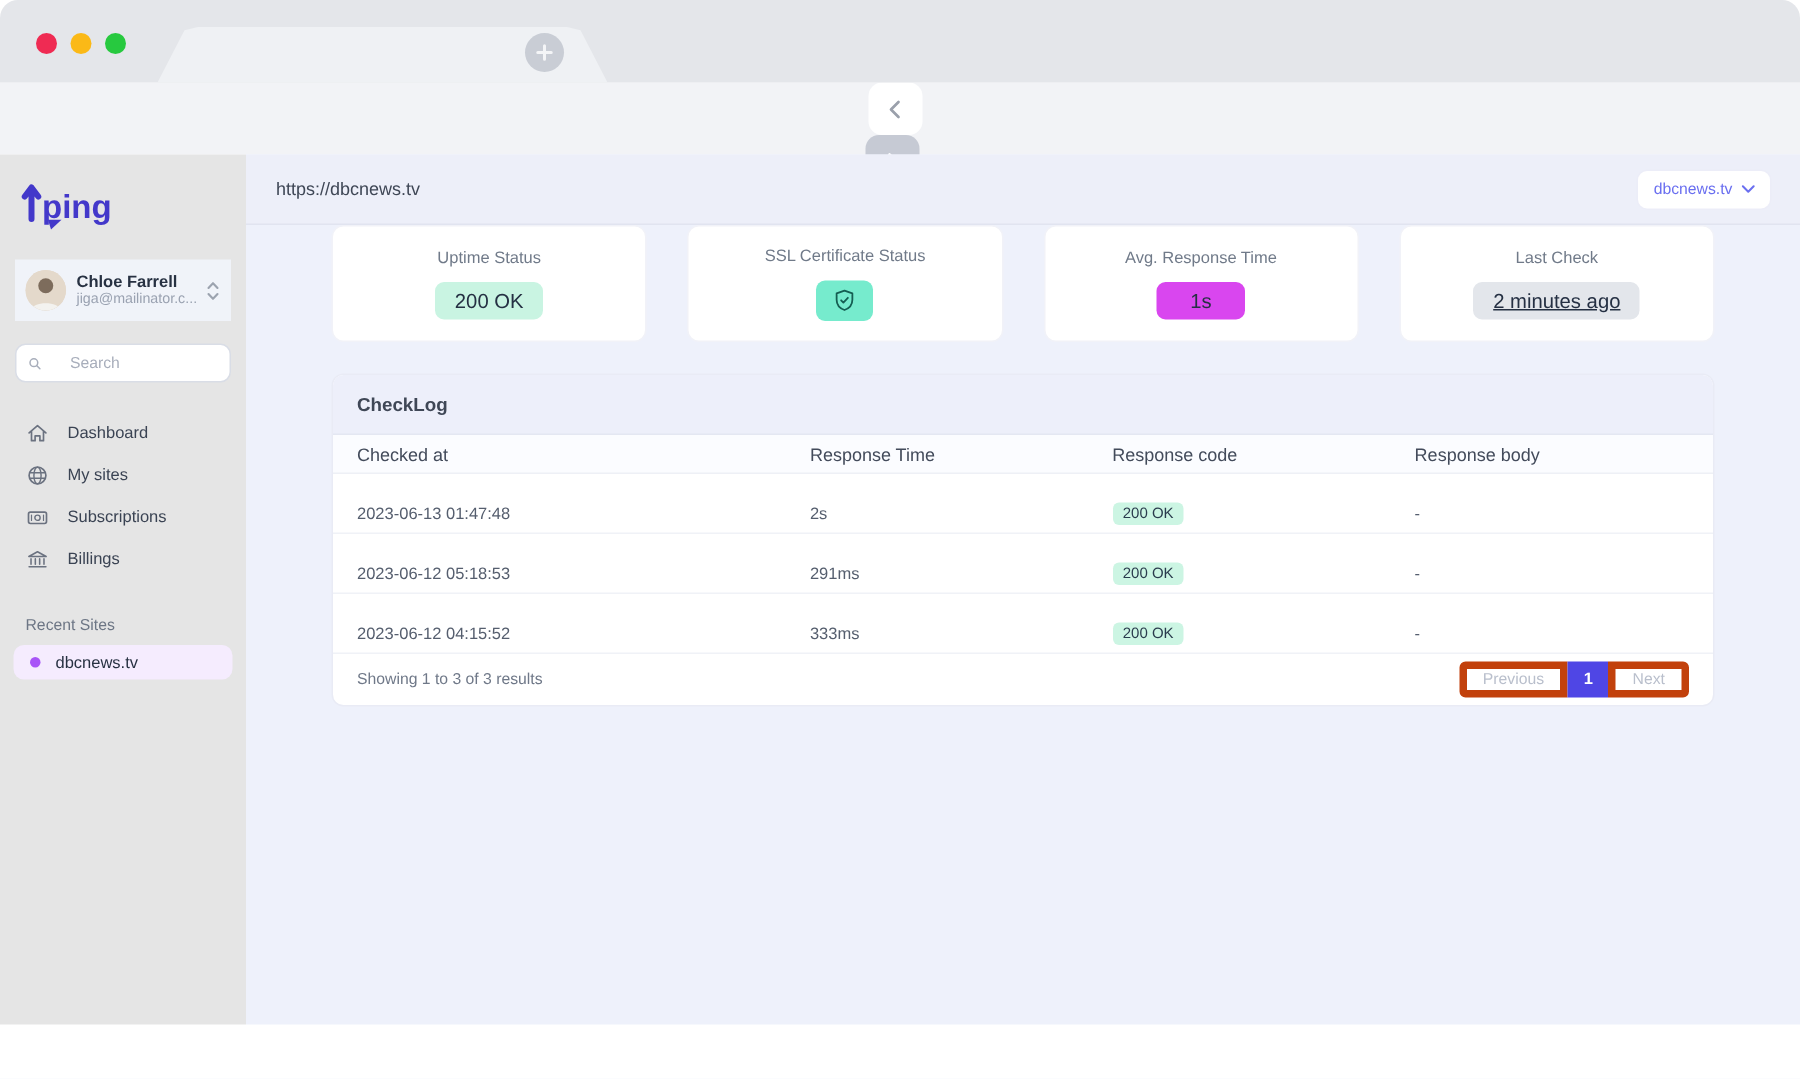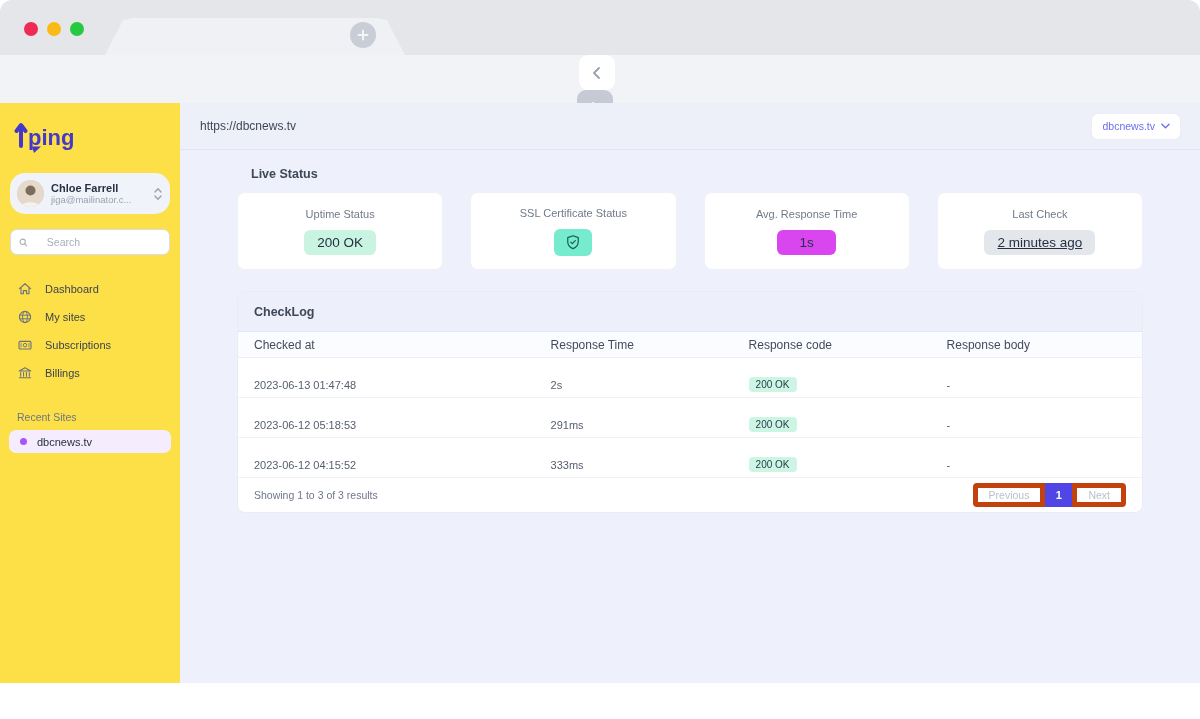--- a/index.html
+++ b/index.html
@@ -24,23 +24,23 @@
                   font-size:19px; color:#8a919e; }
   .urlbar input::placeholder { color:#c6ccd7; }
   .kebab { display:flex; flex-direction:column; gap:4px; margin-left:14px; padding:4px; }
   .kebab i { width:5px; height:5px; border-radius:50%; background:#aab0bb; }
   .mr6{margin-right:6px;} .mr10{margin-right:10px;} .mr12{margin-right:12px;} .ml24{margin-left:24px;}
 
   
   .app { display:flex; height:580px; }
 
   
-  .sidebar { width:180px; background:#fde047; flex:0 0 auto; }
+  .sidebar { width:164px; background:#e5e5e5; flex:0 0 auto; }
   .logo { margin:14px 0 0 14px; display:block; }
-  .usercard { margin:18px 10px 0; background:#f0f3f9; border-radius:15px; padding:7px 7px; display:flex; align-items:center; }
+  .usercard { margin:18px 10px 0; background:#f0f3f9; border-radius:0; padding:7px 7px; display:flex; align-items:center; }
   .avatar { width:27px; height:27px; border-radius:50%; background:#e2d7c9; overflow:hidden; flex:0 0 auto; }
   .uinfo { margin-left:7px; min-width:0; flex:1; }
   .uname { font-size:11px; font-weight:bold; color:#273142; white-space:nowrap; }
   .uemail { font-size:9.5px; color:#9aa2b1; white-space:nowrap; }
   .searchbox { margin:15px 10px 0; height:26px; border:1px solid #d9dde6; border-radius:7px; background:#fff;
                display:flex; align-items:center; padding:0 8px; }
   .searchbox input { border:none; outline:none; background:transparent; width:100%; margin-left:19px;
                      font-family:Liberation Sans, sans-serif; font-size:10.5px; color:#4b5563; }
   .searchbox input::placeholder { color:#a8aebb; }
   .nav { margin-top:20px; }
@@ -248,21 +248,20 @@
       <div class="siteurl">https://dbcnews.tv</div>
       <div class="sitesel">
         <span>dbcnews.tv</span>
         <svg width="9" height="6" viewBox="0 0 10 6">
           <path d="M1 1 L5 5 L9 1" stroke="#6a6ff0" stroke-width="1.5" fill="none" stroke-linecap="round" stroke-linejoin="round"></path>
         </svg>
       </div>
     </div>
 
     <div class="content">
-      <div class="section-title">Live Status</div>
 
       <div class="cards">
         <div class="card">
           <div class="card-title">Uptime Status</div>
           <div class="badge mint">200 OK</div>
         </div>
         <div class="card">
           <div class="card-title">SSL Certificate Status</div>
           <div class="badge iconbg">
             <svg width="18" height="19" viewBox="0 0 24 24">

